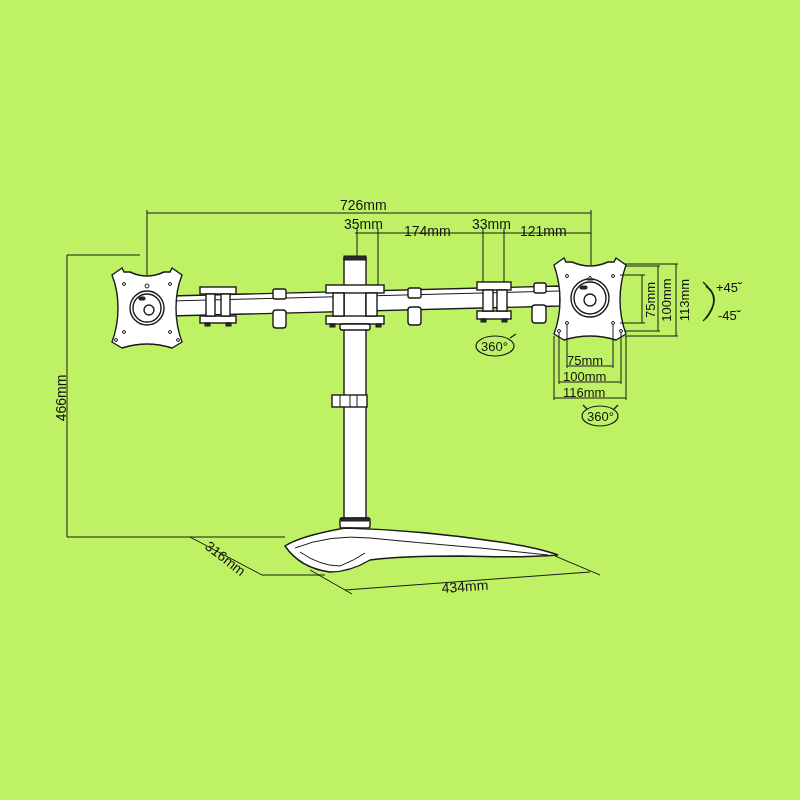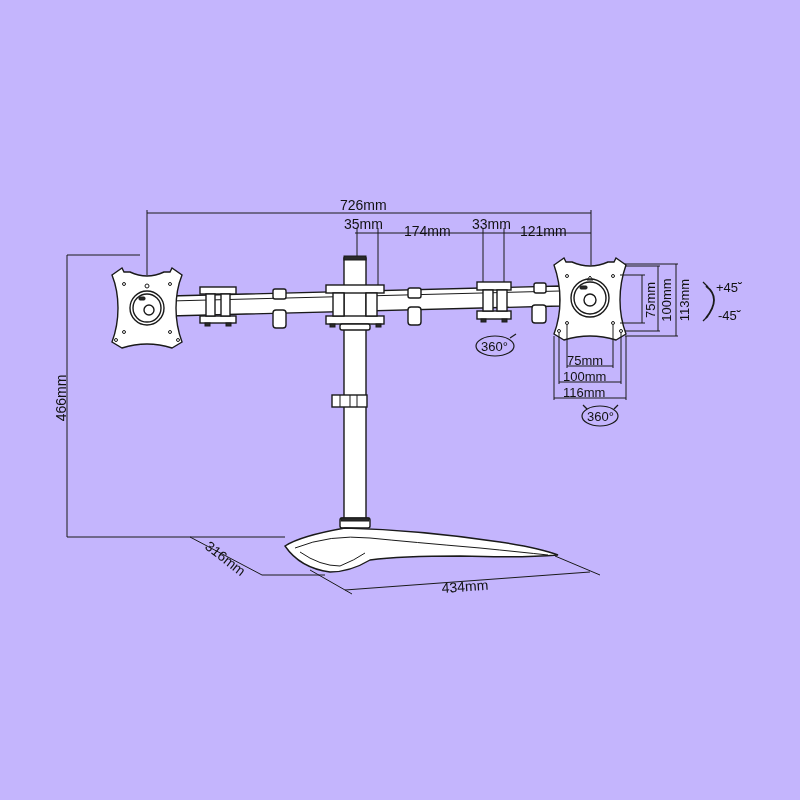--- a/index.html
+++ b/index.html
@@ -1,16 +1,16 @@
 <!DOCTYPE html>
 <html><head>
   <meta charset="utf-8">
   <style>
     html, body { margin: 0; padding: 0; background: #ffffff; }
-    #stage { position: relative; width: 800px; height: 800px; background: #c4b5fd; overflow: hidden; }
+    #stage { position: relative; width: 800px; height: 800px; background: #bef264; overflow: hidden; }
     svg { position: absolute; left: 0; top: 0; }
     .ln { stroke: #1a1a1a; stroke-width: 1.2; fill: none; }
     .thin { stroke: #1a1a1a; stroke-width: 1; fill: none; }
     .part { stroke: #1a1a1a; stroke-width: 1.4; fill: #ffffff; }
     .dark { fill: #2a2a2a; stroke: #1a1a1a; stroke-width: 1; }
     .lbl { font-family: "Liberation Sans", sans-serif; font-size: 14px; fill: #111111; }
     .lbl-sm { font-family: "Liberation Sans", sans-serif; font-size: 13px; fill: #111111; }
   </style>
 </head>
 <body>

